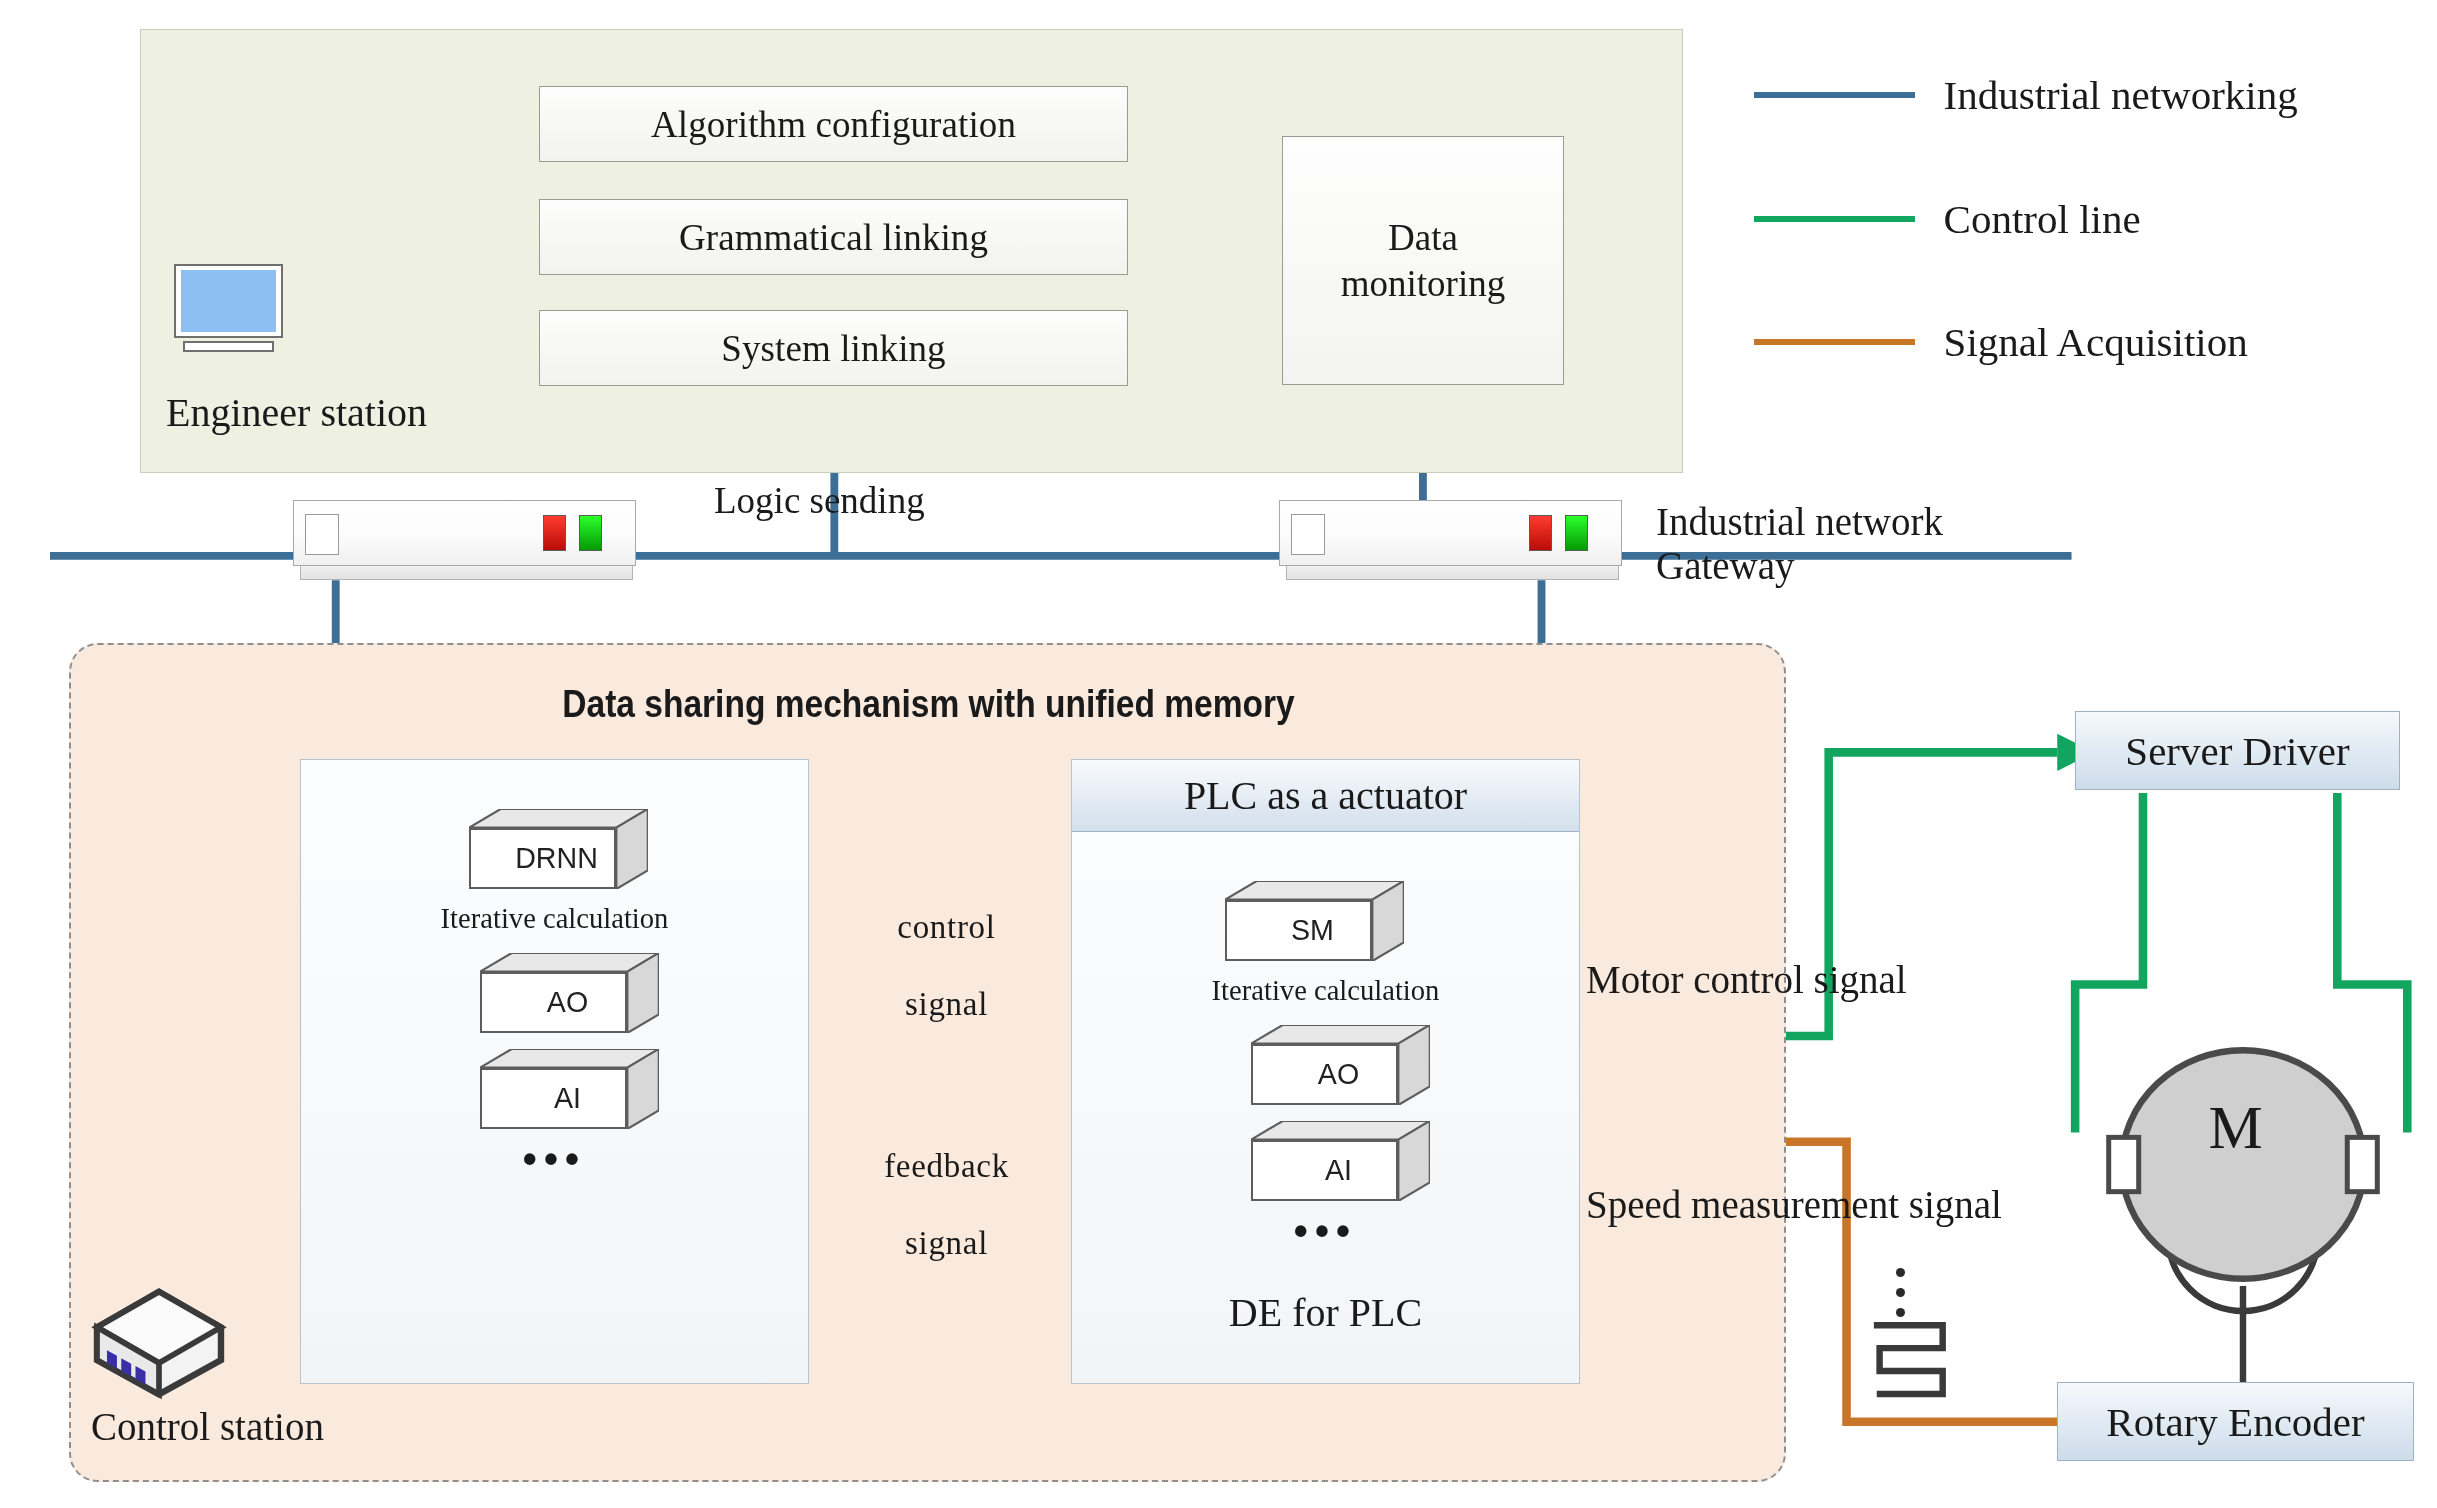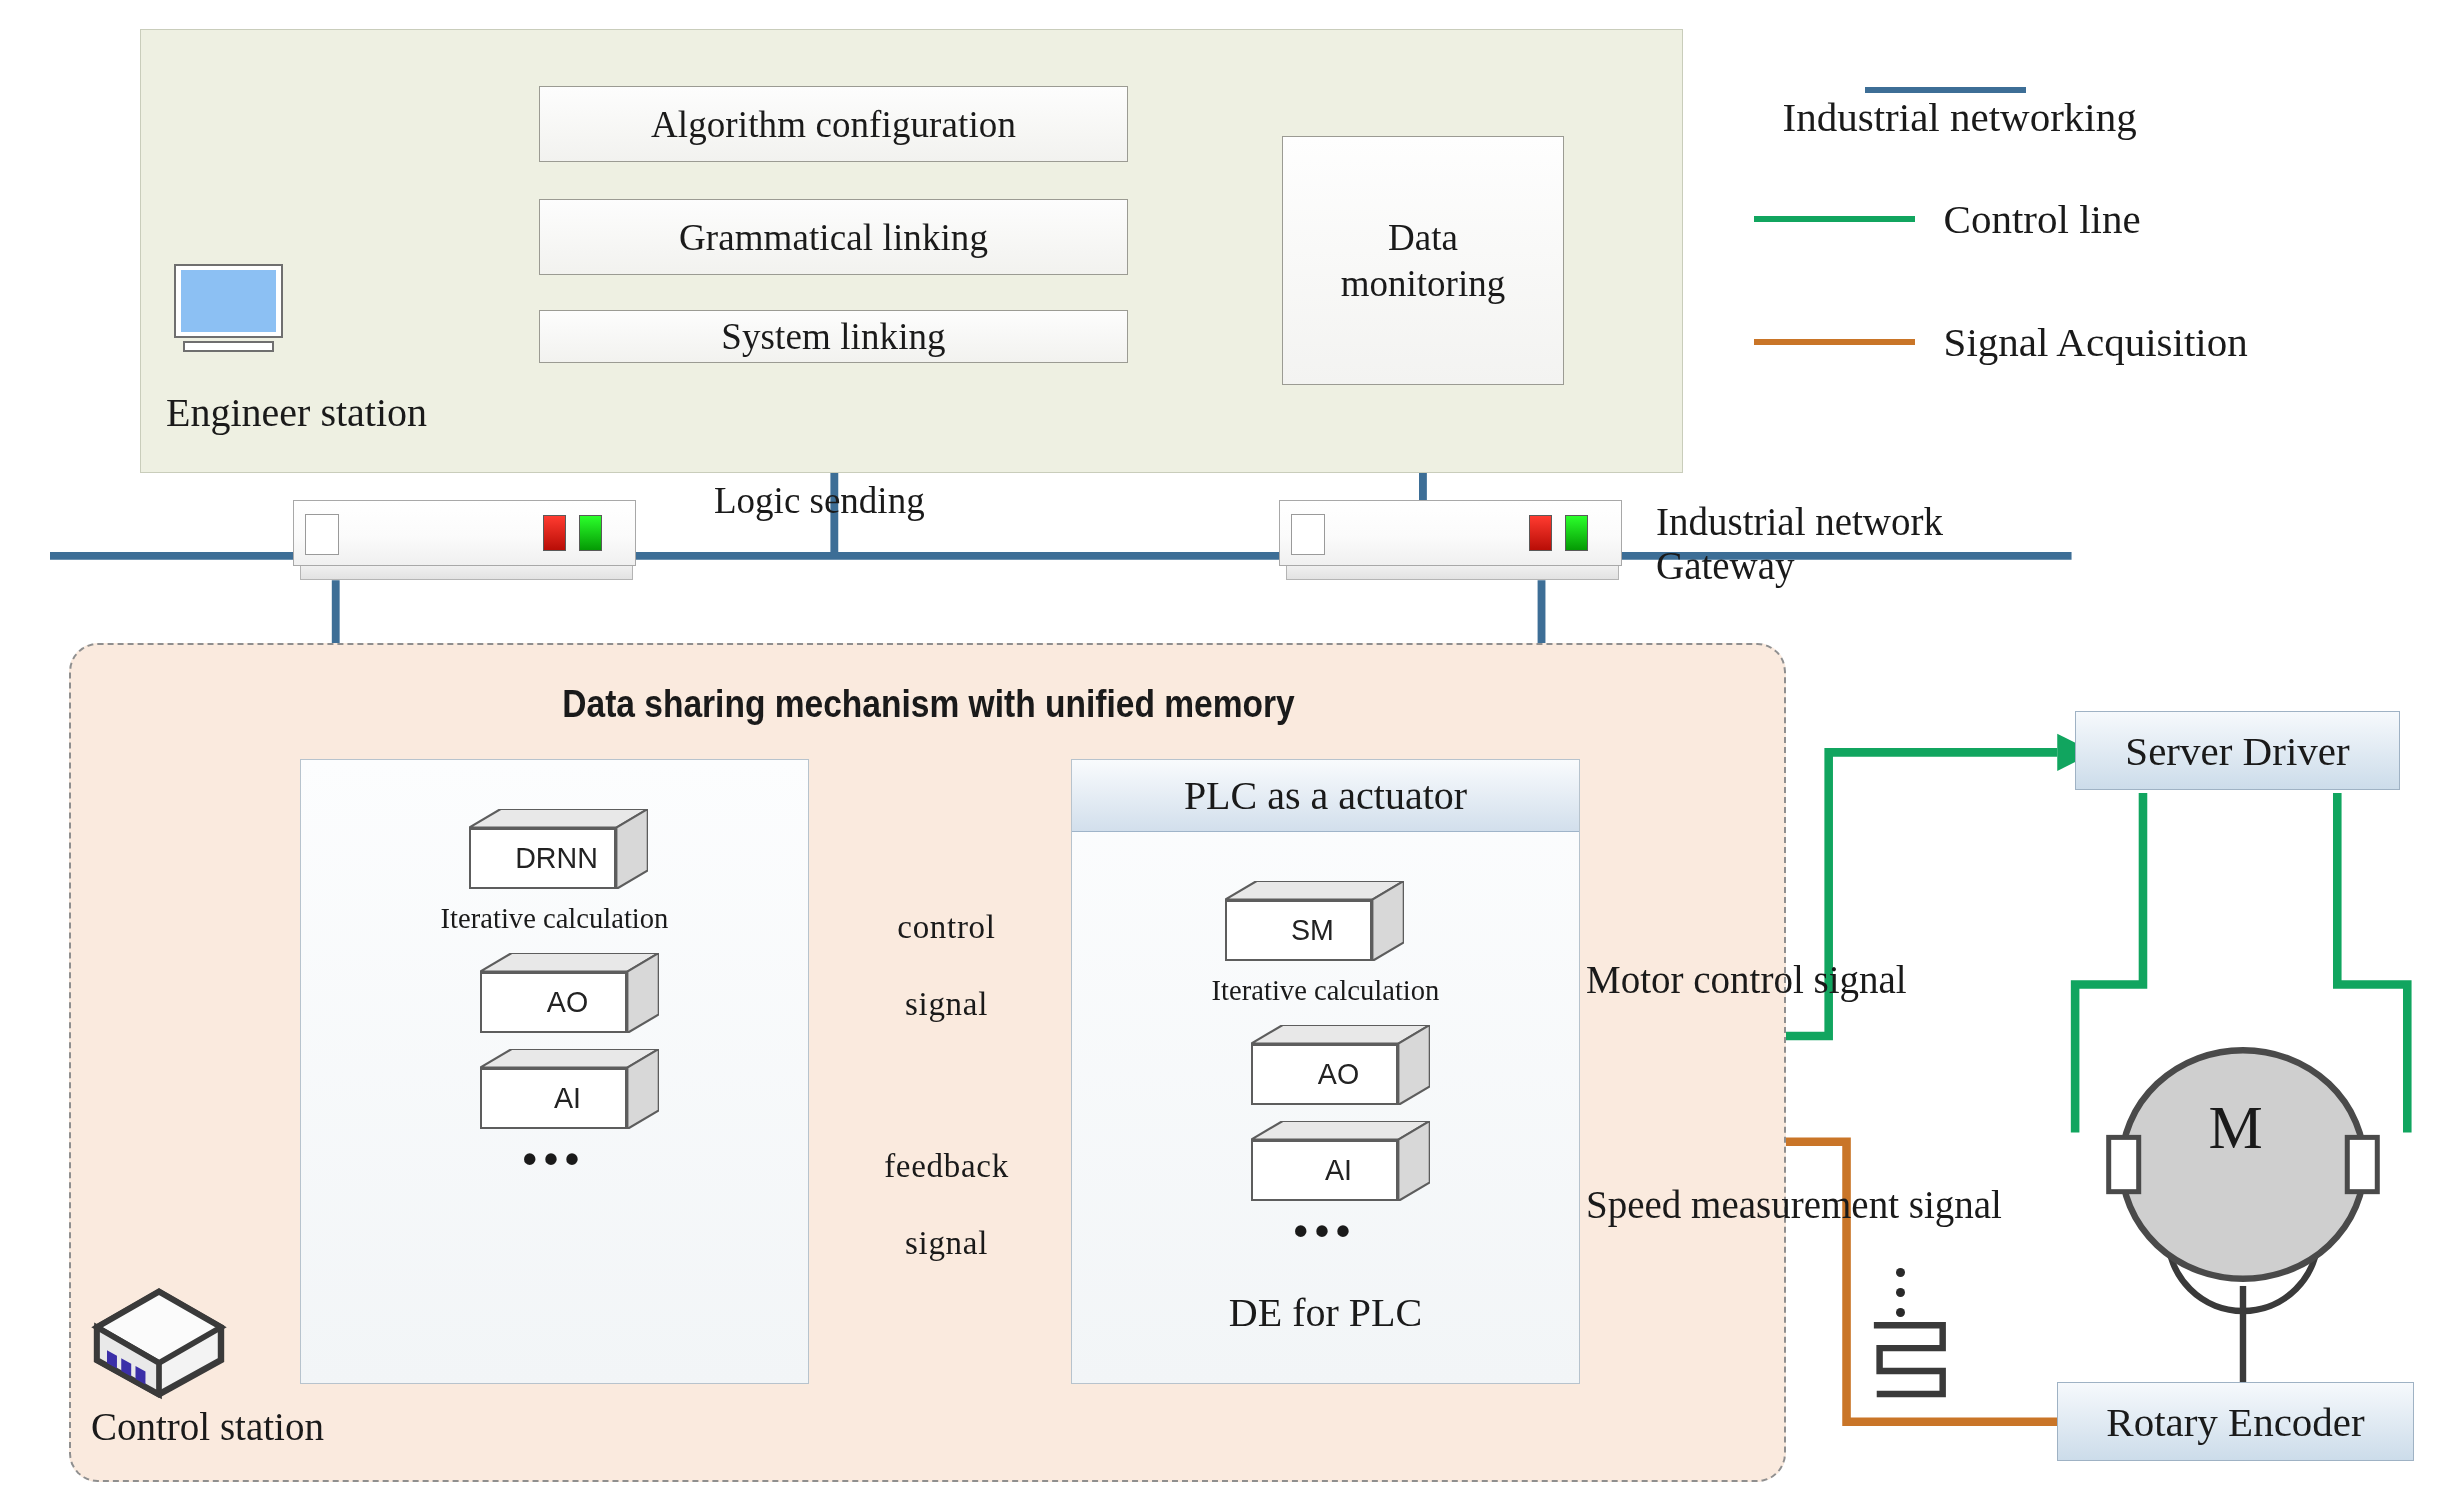--- a/index.html
+++ b/index.html
@@ -10,21 +10,21 @@
   svg.layer{position:absolute;left:0;top:0;width:2438px;height:1509px;pointer-events:none;}
 
   
   #eng-panel{left:140px;top:28.6px;width:1543px;height:444px;
     background:#eef0e2;border:1.4px solid #c9cdbb;}
   .proc-box{background:linear-gradient(180deg,#fdfdfd 0%,#f2f2ef 100%);
     border:1.4px solid #9b9b93;display:flex;align-items:center;justify-content:center;
     font-size:37px;letter-spacing:0.1px;}
   #box-algo{left:539px;top:86px;width:589px;height:76px;}
   #box-gram{left:539px;top:199px;width:589px;height:76px;}
-  #box-sys{left:539px;top:310px;width:589px;height:53px;}
+  #box-sys{left:539px;top:310px;width:589px;height:76px;}
   #box-datamon{left:1282px;top:136px;width:282px;height:249px;
     background:linear-gradient(180deg,#fefefe 0%,#f3f3f1 100%);
     border:1.4px solid #9b9b93;display:flex;flex-direction:column;
     align-items:center;justify-content:center;font-size:37px;line-height:1.22;text-align:center;}
   #eng-label{left:166px;top:389px;font-size:40px;white-space:nowrap;}
   #logic-label{left:714px;top:479px;font-size:37px;white-space:nowrap;}
   #gw-label{left:1656px;top:500px;font-size:39px;line-height:1.14;white-space:nowrap;}
 
   
   #monitor{left:174px;top:264px;width:109px;height:93px;}
@@ -103,21 +103,21 @@
   
   #serp{left:1871px;top:1318px;width:86px;height:86px;}
   #serp-dots{left:1896px;top:1268px;width:14.3px;height:50px;}
   .vdot{position:absolute;left:0;width:9.3px;height:9.3px;border-radius:50%;background:#2a2a2a;}
 
   
   #legend{left:1754px;top:39px;width:643px;}
   .leg-row{position:absolute;left:0;display:flex;align-items:center;}
   .leg-line{width:161px;height:6.4px;}
   .leg-text{margin-left:28.6px;font-size:41px;white-space:nowrap;}
-  #leg0{top:48px;flex-direction:column;} #leg1{top:156px;} #leg2{top:279px;}
+  #leg0{top:32px;} #leg1{top:156px;} #leg2{top:279px;}
 </style>
 </head>
 <body>
 
 <div id="stage">
 
   <svg class="layer" viewBox="0 0 3413 2112" width="2438" height="1509">
 
     <line x1="70" y1="778" x2="2900" y2="778" stroke="#3d6e96" stroke-width="11"></line>
 

